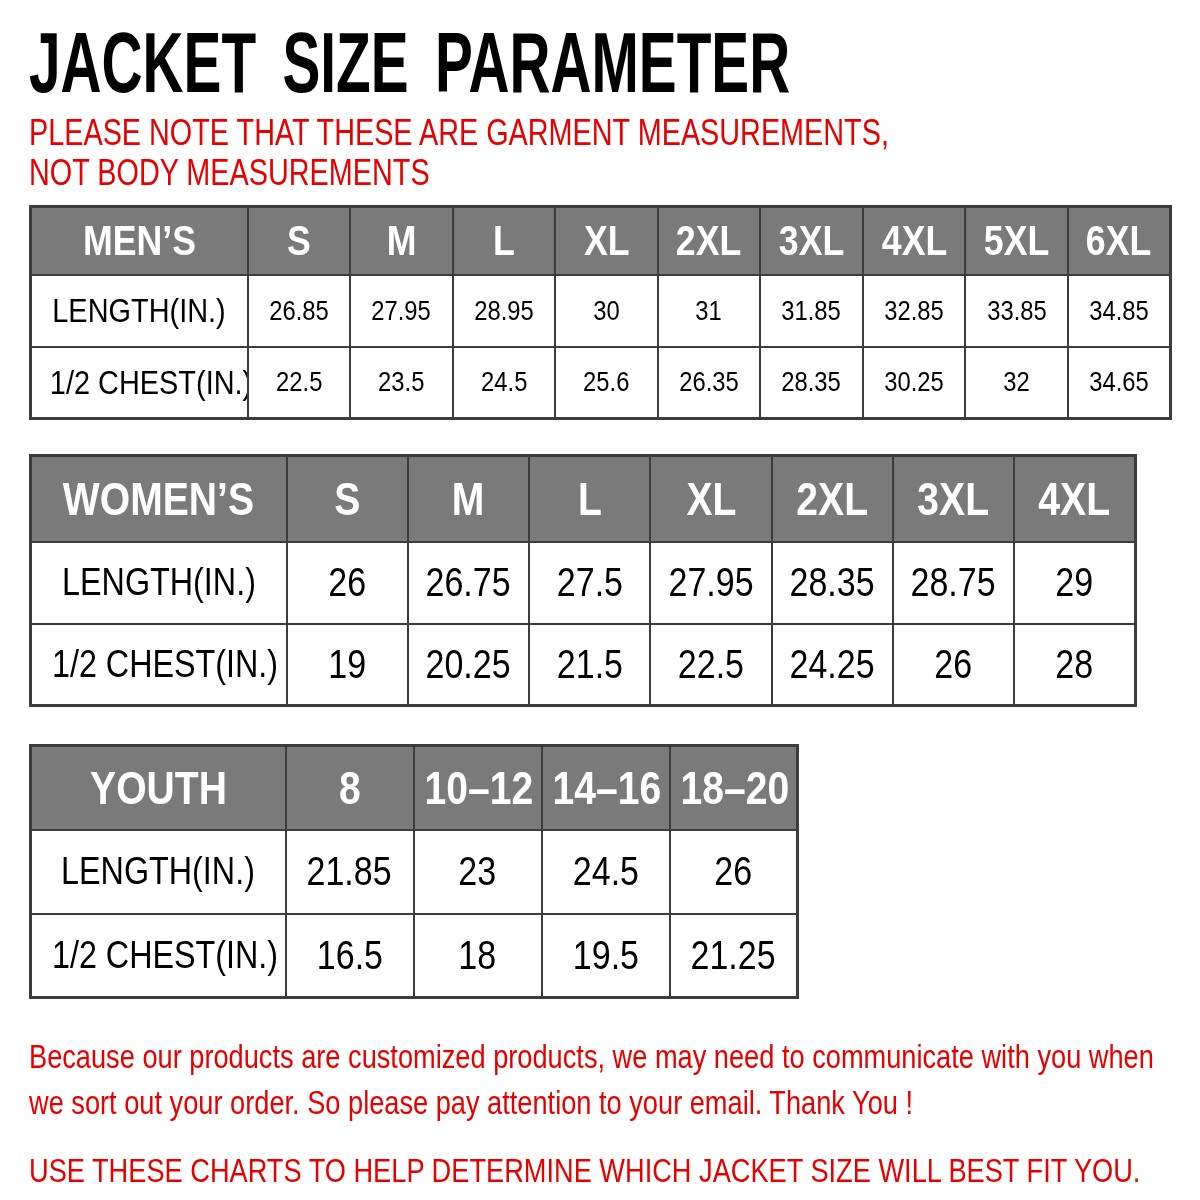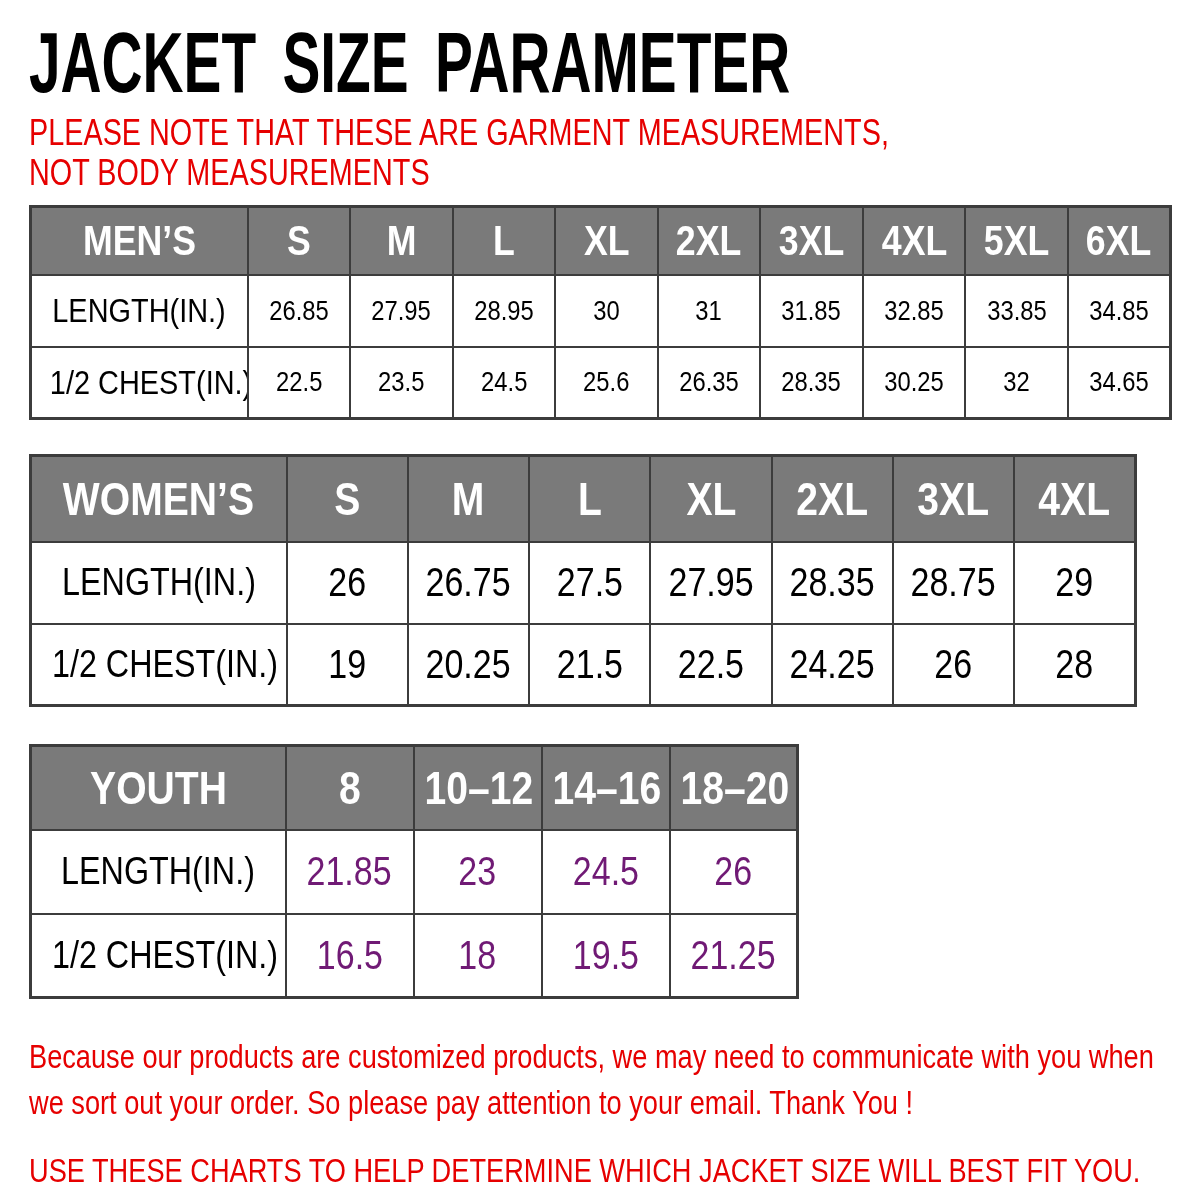--- a/index.html
+++ b/index.html
@@ -83,21 +83,21 @@
   .t-womens tbody td,.t-womens tbody th{height:82px;}
   .t-womens col.first{width:256px;}
   .t-womens tbody .row-label{font-size:38px;font-weight:normal;color:#000;}
   .t-womens tbody .num{font-size:40px;color:#000;}
   
   .t-youth{width:770px;margin-top:37px;}
   .t-youth thead th{height:84px;font-size:46px;}
   .t-youth tbody td,.t-youth tbody th{height:84px;}
   .t-youth col.first{width:255px;}
   .t-youth tbody .row-label{font-size:38px;font-weight:normal;color:#000;}
-  .t-youth tbody .num{font-size:40px;color:#701a75;}
+  .t-youth tbody .num{font-size:40px;color:#000000;}
   
   .footer-1{
     margin-top:34px;
     width:1430px;
     font-size:34px;
     line-height:46px;
     color:var(--red);
     transform:scaleX(0.8);
     transform-origin:0 0;
   }

